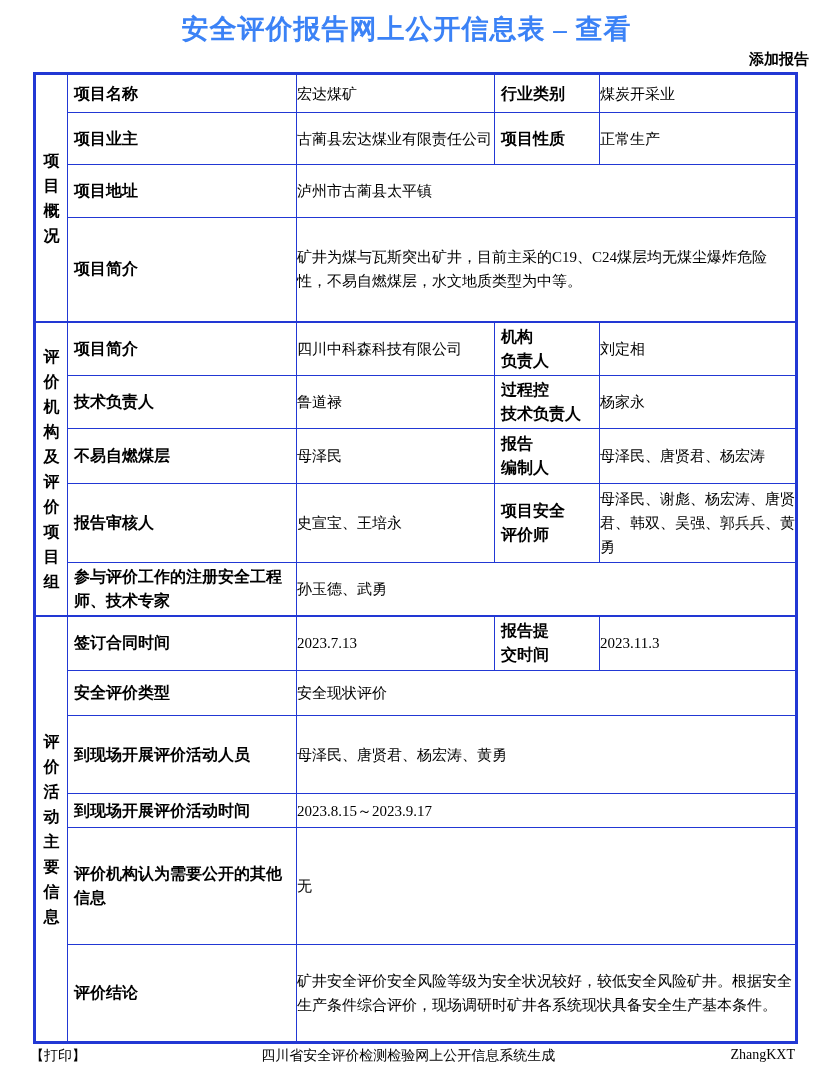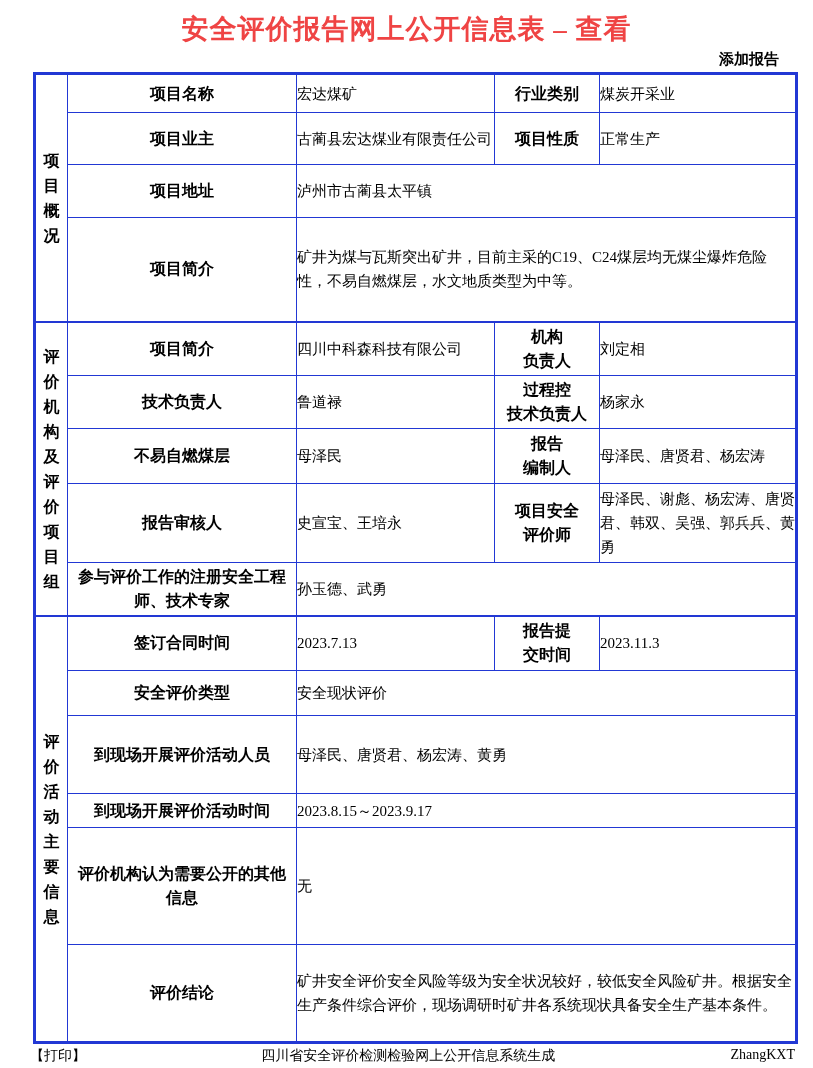--- a/index.html
+++ b/index.html
@@ -4,42 +4,42 @@
 <style>
   html,body{margin:0;padding:0;}
   body{
     width:813px;height:1068px;overflow:hidden;background:#ffffff;
     font-family:"Liberation Sans",sans-serif;color:#000;
     -webkit-font-smoothing:antialiased;
   }
   .title{
     margin-top:12px;text-align:center;
     font-family:"Liberation Serif",serif;font-weight:bold;
-    font-size:27px;line-height:34px;color:#ef4444;letter-spacing:1px;
+    font-size:27px;line-height:34px;color:#3b82f6;letter-spacing:1px;
   }
   .add-report-row{
-    text-align:right;margin:4px 34px 3px 0;height:19px;
+    text-align:right;margin:4px 4px 3px 0;height:19px;
   }
   .add-report-row span{
     font-weight:bold;font-size:15px;cursor:pointer;
   }
   table.info{
     margin-left:33px;width:764px;table-layout:fixed;
     border-collapse:collapse;border:3px solid #2238d4;
   }
   table.info td{
     border:1px solid #2238d4;overflow:hidden;
   }
   tr.sec-start td{border-top:2px solid #2238d4;}
   td.sec{
     font-weight:bold;text-align:center;vertical-align:middle;
     font-size:16px;line-height:25px;white-space:pre-line;padding:0;
   }
   td.lb{
-    font-weight:bold;text-align:center;vertical-align:middle;
+    font-weight:bold;text-align:left;vertical-align:middle;
     font-size:16px;line-height:24px;padding:2px 6px;white-space:pre-line;
   }
   td.vl{
     font-family:"Liberation Serif",serif;
     font-size:15px;line-height:24px;padding:3px 0;
     text-align:left;vertical-align:middle;
   }
   .footer{
     margin:3px 18px 0 30px;width:765px;height:16px;
     display:flex;justify-content:space-between;align-items:center;

